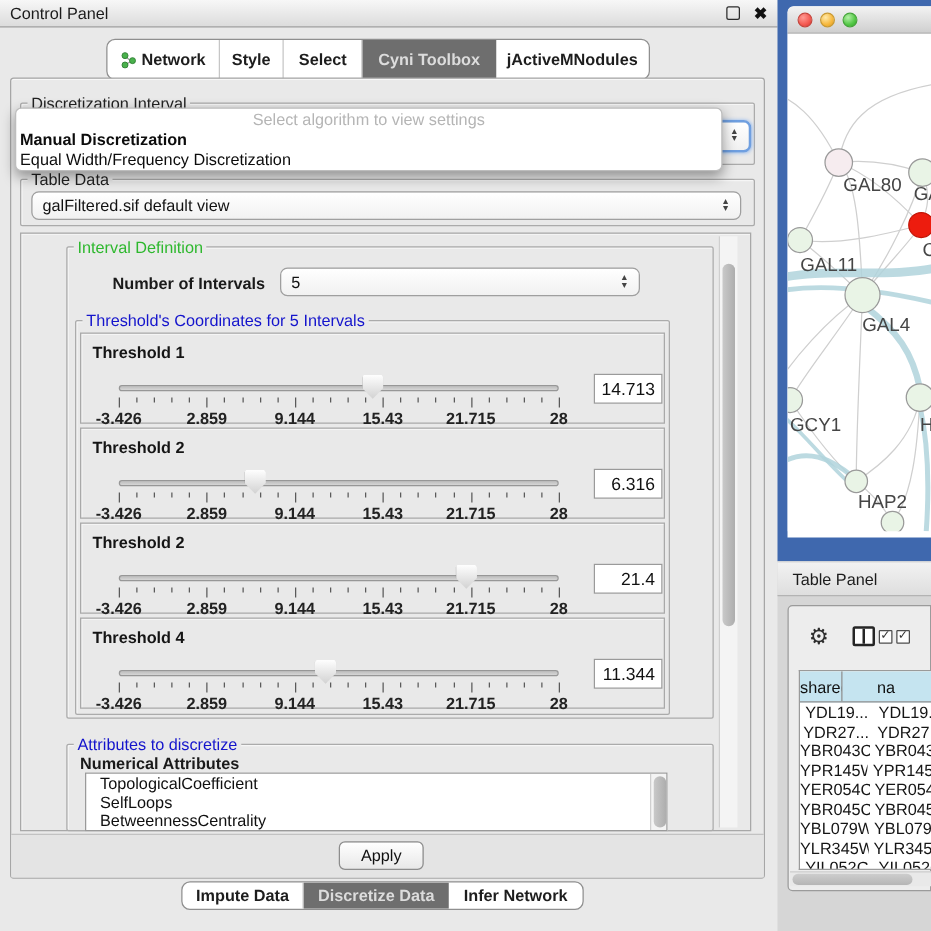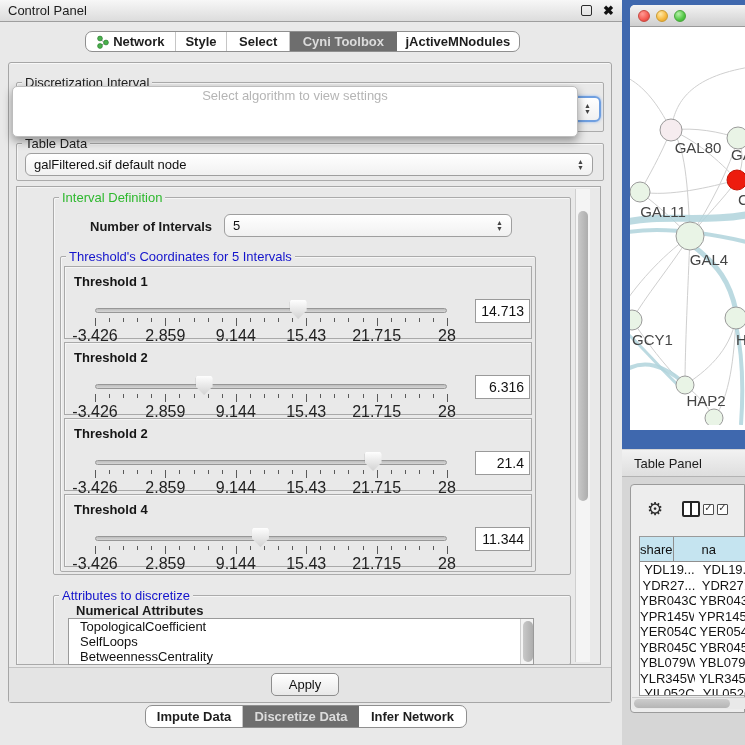--- a/index.html
+++ b/index.html
@@ -8,21 +8,21 @@
   .abs { position:absolute; }
 
   
   #titlebar { left:0; top:0; width:622px; height:22px;
     background:linear-gradient(#f7f7f7,#dcdcdc); border-bottom:1px solid #9e9e9e;
     display:flex; align-items:center; padding:0 8px; }
   #titlebar .title { flex:1; font-size:13px; color:#1c1c1c; }
   .float-icon { width:11px; height:11px; border:1.5px solid #2c2c2c; border-radius:2px; margin-right:11px; }
   .close-icon { font-size:13px; font-weight:bold; color:#111; line-height:11px; }
 
-  .segstrip { display:flex; background:#fff; border:1px solid #8f8f8f; border-radius:7px; overflow:hidden; height:21px; }
+  .segstrip { display:flex; background:#fff; border:1px solid #8f8f8f; border-radius:7px; overflow:hidden; height:33px; }
   .seg { display:flex; align-items:center; justify-content:center; font-weight:bold; font-size:13px;
     color:#1d1d1d; border-right:1px solid #c6c6c6; padding:0 4px; cursor:default; }
   .seg:last-child { border-right:none; }
   .seg.sel { background:#6e6e6e; color:#dcdcdc; border-right:none; }
   #top-tabs { left:85px; top:31px; width:435px; }
   #bottom-tabs { left:145px; top:705px; width:322px; height:23px; }
   #bottom-tabs .seg { font-size:13px; }
 
   #outer-panel { left:8px; top:62px; width:604px; height:641px;
     border:1px solid #a6a6a6; border-radius:3px; background:#e9e9e9;
@@ -62,21 +62,21 @@
   .thr-label { position:absolute; left:9px; top:7px; font-weight:bold; font-size:13px; color:#151515; }
   .thr-track { position:absolute; left:30px; top:41px; width:352px; height:5px; border-radius:3px;
     background:linear-gradient(#bdbdbd,#d6d6d6); border:1px solid #979797; }
   .thr-thumb { position:absolute; top:33px; width:17px; height:19px;
     background:linear-gradient(#fefefe,#d2d2d2);
     clip-path:polygon(8% 0, 92% 0, 100% 10%, 100% 55%, 50% 100%, 0 55%, 0 10%);
     filter:drop-shadow(0 0 1px #777); }
   .tickrow { position:absolute; left:30px; top:51px; width:352px; height:9px; }
   .tick { position:absolute; top:0; width:1px; background:#5a5a5a; }
   .ticklbls { position:absolute; left:30px; top:60px; width:352px; height:11px; }
-  .tlbl { position:absolute; transform:translateX(-50%); font-size:16px; font-weight:normal; color:#222; white-space:nowrap; }
+  .tlbl { position:absolute; transform:translateX(-50%); font-size:13px; font-weight:bold; color:#222; white-space:nowrap; }
   .thr-value { position:absolute; left:410px; top:32px; width:55px; height:24px; background:#fff;
     border:1px solid #9a9a9a; font-size:14px; color:#111; text-align:right; padding:3px 5px 0 0; }
 
   #attr-list { position:absolute; left:14px; top:22px; width:466px; height:47px; background:#fff;
     border:1px solid #9a9a9a; overflow:hidden; }
   #attr-list .item { height:15px; line-height:15px; padding-left:11px; font-size:13px; color:#101010; white-space:nowrap; }
 
   #apply-strip { left:9px; top:667px; width:602px; height:35px; background:#e4e4e4;
     border-top:1px solid #c2c2c2; }
   #apply-btn { position:absolute; left:262px; top:5px; width:68px; height:23px;
@@ -163,30 +163,34 @@
     <span class="stepper">
         <i>▲</i>
         <i>▼</i>
       </span>
   </div>
 </div>
 
 <div class="abs fieldset" style="left:16px;top:143px;width:588px;height:38px;">
   <span class="fs-title fs-dark">Table Data</span>
   <div class="combo" style="left:8px;top:9px;width:568px;height:23px;">
-    <span>galFiltered.sif default node</span>
+    <span>galFiltered.sif default view</span>
     <span class="stepper">
         <i>▲</i>
         <i>▼</i>
       </span>
   </div>
 </div>
 
 <div id="popup" class="abs">
   <div class="hint">Select algorithm to view settings</div>
+  <div id="popup-items">
+      <div class="pitem bold">Manual Discretization</div>
+      <div class="pitem">Equal Width/Frequency Discretization</div>
+    </div>
 </div>
 
 <div id="scrollpane" class="abs">
 
   <div class="fieldset" style="left:36px;top:10px;width:518px;height:378px;">
     <span class="fs-title fs-green">Interval Definition</span>
     <span class="abs" style="left:36px;top:21px;font-weight:bold;">Number of Intervals</span>
     <div class="combo" style="left:170px;top:16px;width:288px;height:23px;">
       <span>5</span>
       <span class="stepper">
@@ -365,21 +369,21 @@
               <span class="tlbl" style="left: 352px;">28</span>
             </div>
             <div class="thr-value">11.344</div>
           </div>
         </div>
     </div>
   </div>
 
   <div class="fieldset" style="left:36px;top:408px;width:518px;height:70px;">
     <span class="fs-title fs-blue">Attributes to discretize</span>
-    <span class="abs" style="left:10px;top:7px;font-weight:bold;margin-left:12px;">Numerical Attributes</span>
+    <span class="abs" style="left:10px;top:7px;font-weight:bold;">Numerical Attributes</span>
     <div id="attr-list">
       <div id="attr-items">
           <div class="item">TopologicalCoefficient</div>
           <div class="item">SelfLoops</div>
           <div class="item">BetweennessCentrality</div>
         </div>
       <div class="vscroll" style="right:0;top:0;width:13px;height:45px;">
         <div class="vthumb" style="top:2px;height:41px;"></div>
       </div>
     </div>

